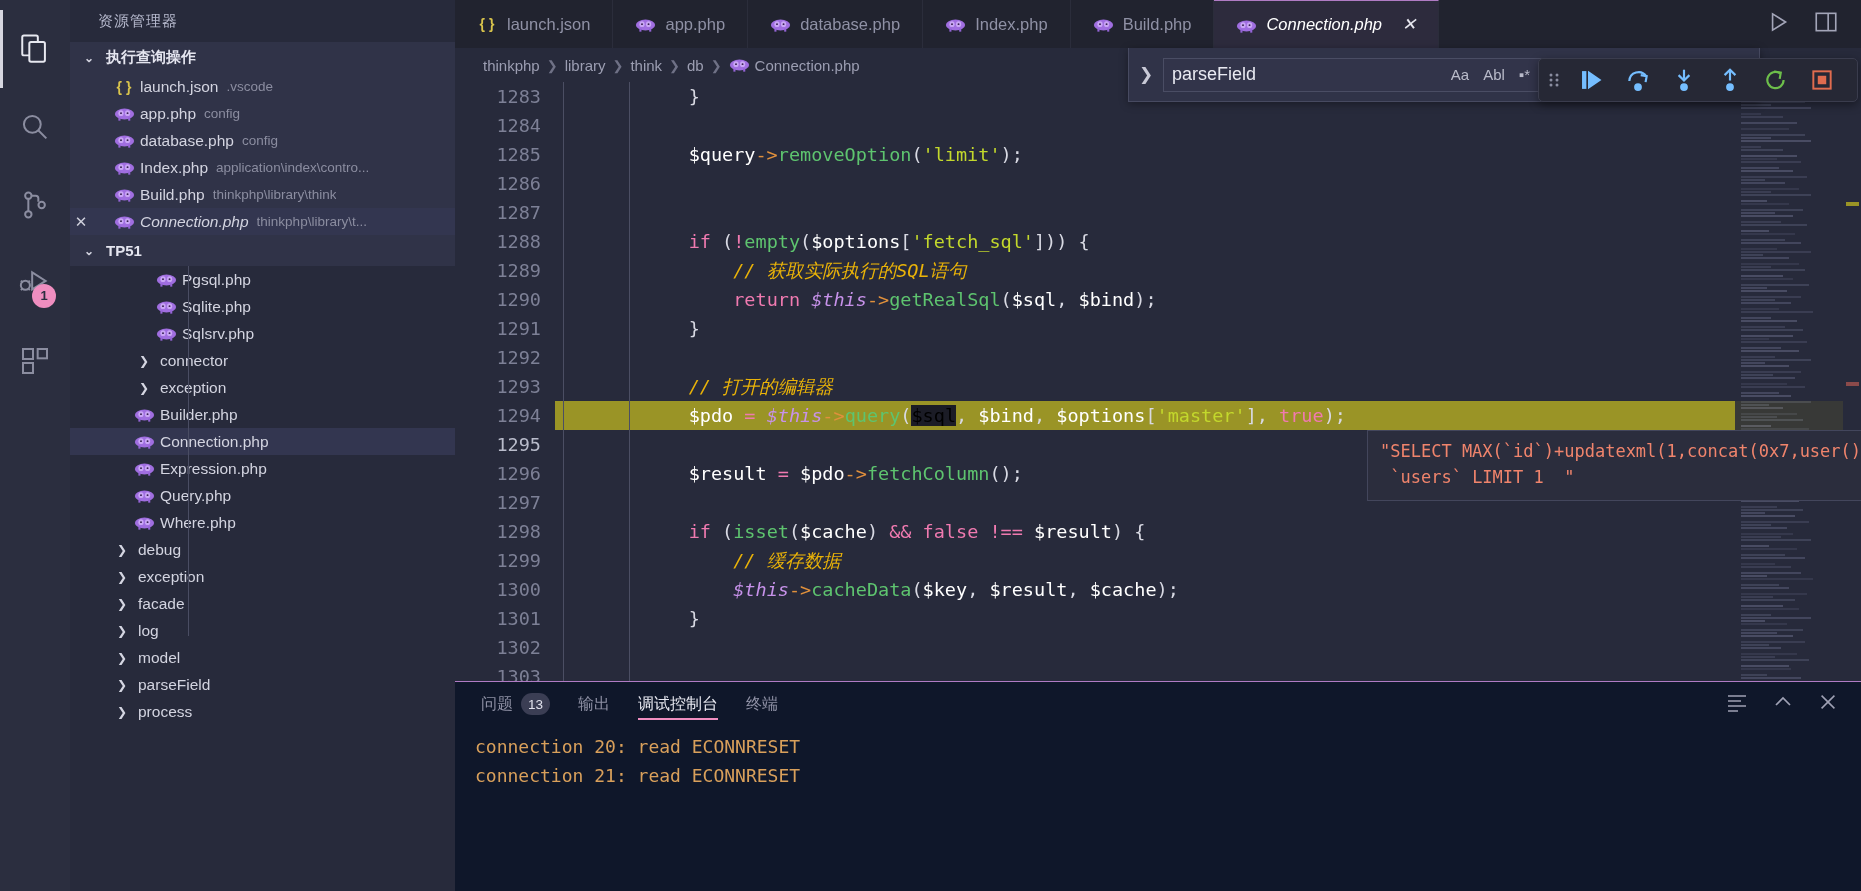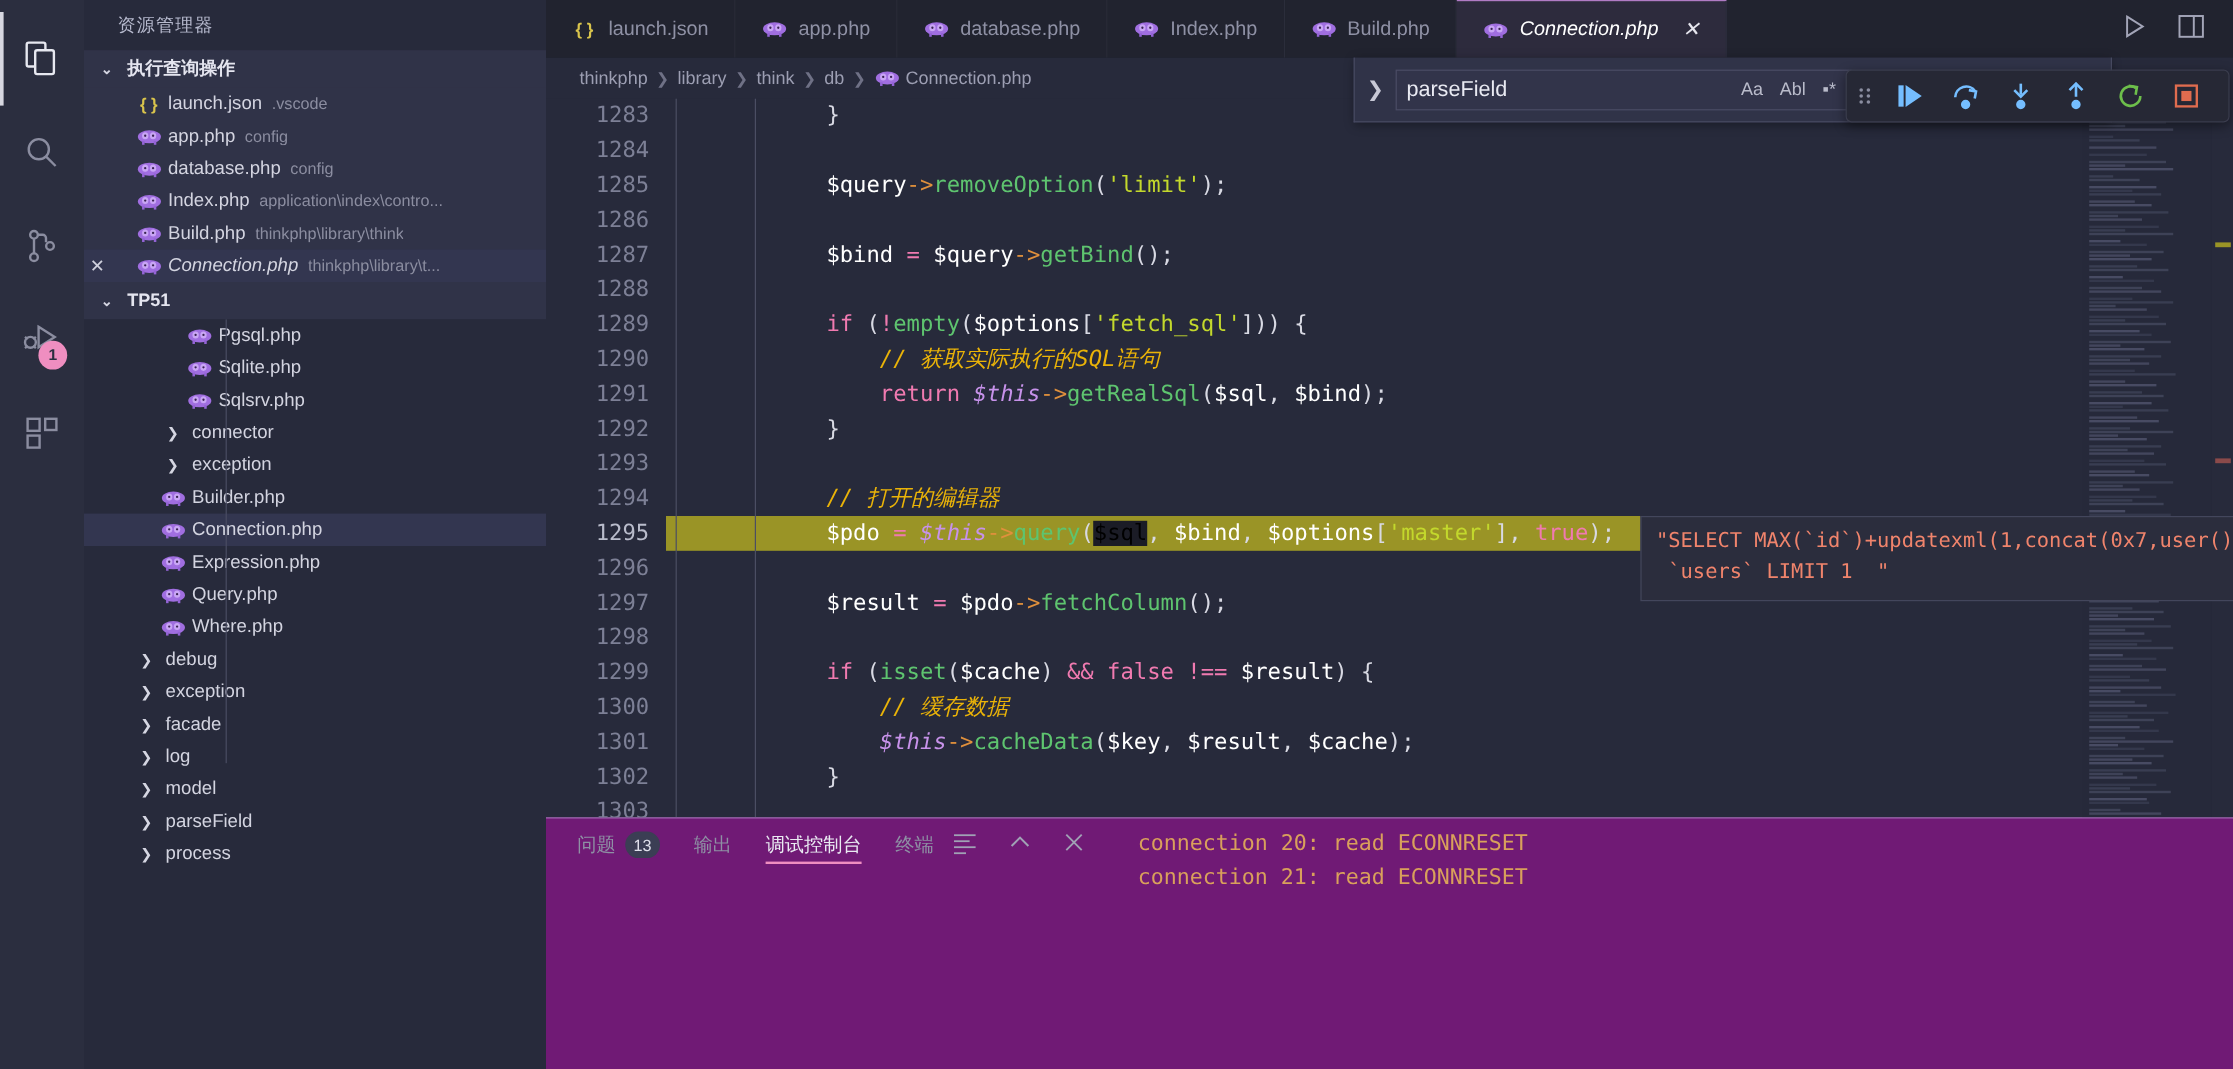--- a/index.html
+++ b/index.html
@@ -145,21 +145,21 @@
   .minimap {
     position:absolute; right:18px; top:0; bottom:0; width:108px;
     background:#272a3b; overflow:hidden; opacity:.85;
   }
   .mm-row { height:3px; display:flex; gap:2px; padding-left:6px; align-items:center; }
   .mm-seg { height:2px; background:#5a5d78; display:inline-block; }
   .overview-ruler { position:absolute; right:0; top:0; bottom:0; width:18px; background:#272a3b; }
   .or-mark { position:absolute; right:2px; width:13px; height:4px; }
 
   
-  .panel { flex:0 0 210px; height:210px; background:#701a75; border-top:1px solid #b07bc4; display:flex; flex-direction:row; }
+  .panel { flex:0 0 210px; height:210px; background:#0f172a; border-top:1px solid #b07bc4; display:flex; flex-direction:column; }
   .panel-tabs { height:44px; display:flex; align-items:center; padding-left:12px; gap:0; }
   .ptab { padding:0 14px; font-size:16px; color:#8e90a4; height:44px; display:flex; align-items:center; gap:8px; position:relative; }
   .ptab.active { color:#e9eaf2; }
   .ptab.active::after { content:""; position:absolute; left:14px; right:14px; bottom:6px; height:2px; background:#ef8ec0; }
   .pcount { background:#3b3e54; color:#e0e1ec; border-radius:11px; min-width:24px; height:22px; padding:0 7px;
             font-size:13.5px; display:inline-flex; align-items:center; justify-content:center; }
   .panel-actions { margin-left:auto; display:flex; align-items:center; gap:22px; padding-right:22px; color:#a0a2b5; }
   .panel-body { flex:1 1 auto; padding:6px 0 0 20px; overflow:hidden; }
   .console-line { font-family:"DejaVu Sans Mono", monospace; font-size:18px; color:#d9a05b; height:29px; line-height:29px; white-space:pre; }
   svg { overflow:visible; }
@@ -619,21 +619,20 @@
             </div>
         </div>
         <div class="lines">
           <div class="indent-v" style="left:8px;  top:0; bottom:0;"></div>
           <div class="indent-v" style="left:74px; top:0; bottom:0;"></div>
           <div id="code-list">
               <div class="codeline"><span class="t-punc">            </span><span class="t-punc">}</span></div>
               <div class="codeline">&nbsp;</div>
               <div class="codeline"><span class="t-punc">            </span><span class="t-var">$query</span><span class="t-arrow">-&gt;</span><span class="t-fn">removeOption</span><span class="t-punc">(</span><span class="t-str">'limit'</span><span class="t-punc">);</span></div>
               <div class="codeline">&nbsp;</div>
-              <div class="codeline"><span class="t-punc">            </span><span class="t-var">$bind</span><span class="t-kw"> = </span><span class="t-var">$query</span><span class="t-arrow">-&gt;</span><span class="t-fn">getBind</span><span class="t-punc">();</span></div>
               <div class="codeline">&nbsp;</div>
               <div class="codeline"><span class="t-punc">            </span><span class="t-kw">if</span><span class="t-punc"> (</span><span class="t-kw">!</span><span class="t-fn">empty</span><span class="t-punc">(</span><span class="t-var">$options</span><span class="t-punc">[</span><span class="t-str">'fetch_sql'</span><span class="t-punc">])) {</span></div>
               <div class="codeline"><span class="t-punc">                </span><span class="t-cmt">// 获取实际执行的SQL语句</span></div>
               <div class="codeline"><span class="t-punc">                </span><span class="t-kw">return</span><span class="t-punc"> </span><span class="t-this">$this</span><span class="t-arrow">-&gt;</span><span class="t-fn">getRealSql</span><span class="t-punc">(</span><span class="t-var">$sql</span><span class="t-punc">, </span><span class="t-var">$bind</span><span class="t-punc">);</span></div>
               <div class="codeline"><span class="t-punc">            </span><span class="t-punc">}</span></div>
               <div class="codeline">&nbsp;</div>
               <div class="codeline"><span class="t-punc">            </span><span class="t-cmt">// 打开的编辑器</span></div>
               <div class="codeline hl-line"><span class="t-punc">            </span><span class="t-var">$pdo</span><span class="t-kw"> = </span><span class="t-this">$this</span><span class="t-arrow">-&gt;</span><span class="t-fn">query</span><span class="t-punc">(</span><span class="t-sel">$sql</span><span class="t-punc">, </span><span class="t-var">$bind</span><span class="t-punc">, </span><span class="t-var">$options</span><span class="t-punc">[</span><span class="t-str">'master'</span><span class="t-punc">], </span><span class="t-bool">true</span><span class="t-punc">);</span></div>
               <div class="codeline">&nbsp;</div>
               <div class="codeline"><span class="t-punc">            </span><span class="t-var">$result</span><span class="t-kw"> = </span><span class="t-var">$pdo</span><span class="t-arrow">-&gt;</span><span class="t-fn">fetchColumn</span><span class="t-punc">();</span></div>

